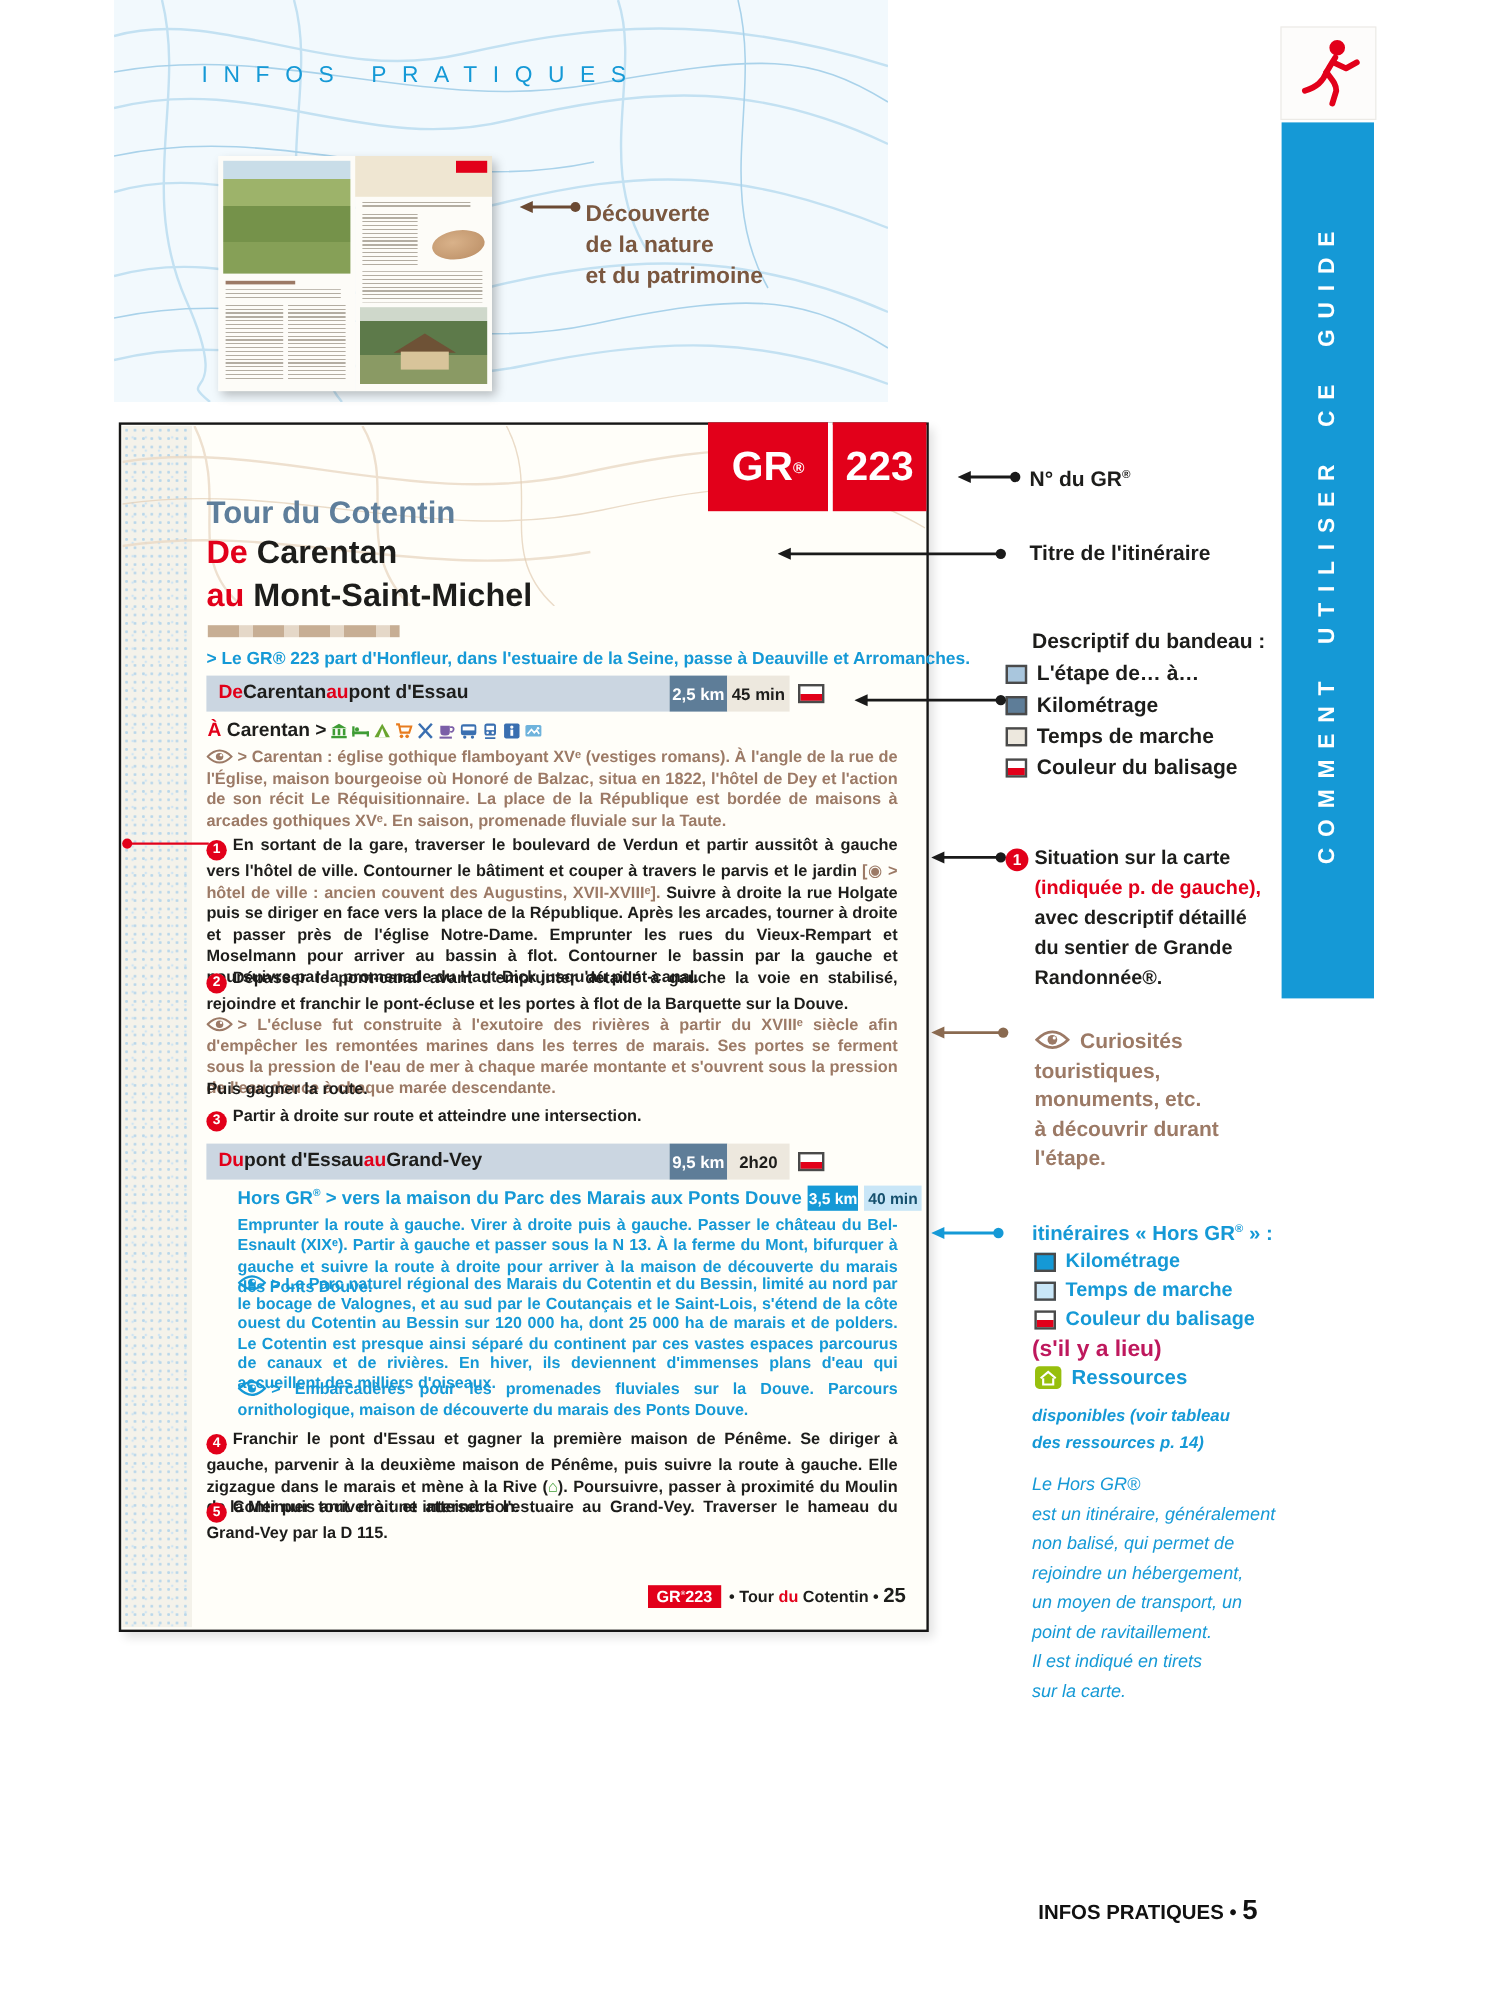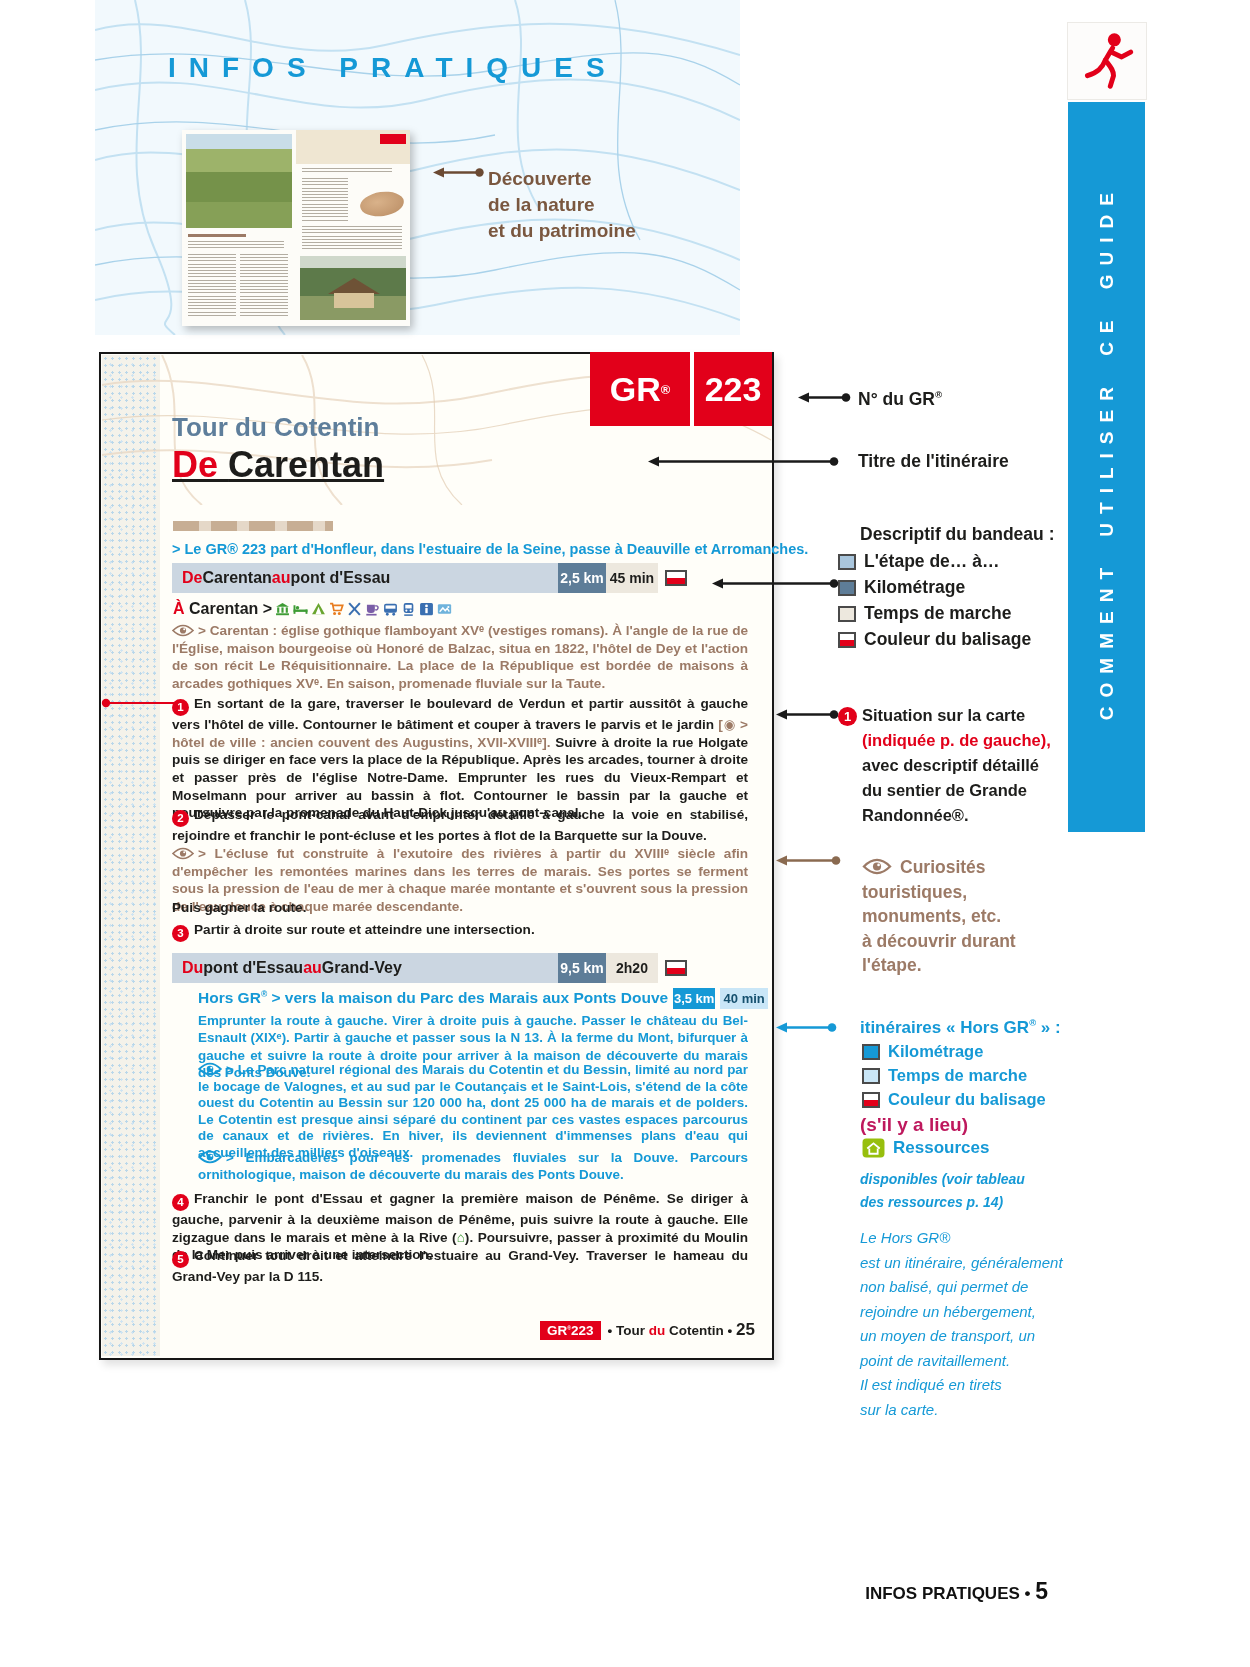--- a/index.html
+++ b/index.html
@@ -7,21 +7,21 @@
     font-family:"Liberation Sans","DejaVu Sans",sans-serif;color:#1d1d1b;overflow:hidden;}
   .abs{position:absolute;}
 
   
   .map-bg{left:95px;top:0;width:645px;height:335px;background:#f2f9fd;}
   .page-strip{left:102px;top:355px;width:58px;height:1001px;background-color:#f4f2ea;
     background-image:radial-gradient(#b9d7ea 1px,transparent 1.3px),radial-gradient(#cfe4f2 1px,transparent 1.3px);
     background-size:7px 7px,11px 11px;background-position:0 0,3px 4px;}
 
   
-  .hdr-title{left:168px;top:52px;font-size:28px;font-weight:bold;letter-spacing:13px;color:#1599d6;white-space:nowrap;}
+  .hdr-title{left:168px;top:52px;font-size:19px;font-weight:normal;letter-spacing:13px;color:#1599d6;white-space:nowrap;}
 
   
   .thumb{left:182px;top:130px;width:228px;height:196px;box-shadow:3px 4px 8px rgba(0,0,0,.25);display:flex;}
   .tpage{width:114px;height:100%;background:#fdfcf8;position:relative;}
   .tphoto{position:absolute;left:4px;top:4px;width:106px;height:94px;
     background:linear-gradient(180deg,#c9dde8 0 16%,#9db36a 16% 40%,#75924a 40% 72%,#86a057 72%);}
   .tl{background:repeating-linear-gradient(#b3ada2 0 1px,transparent 1px 3.2px);}
   .tband{position:absolute;left:0;top:0;width:114px;height:34px;background:#efe6d2;}
   .tbadge{position:absolute;right:4px;top:4px;width:26px;height:10px;background:#e2001a;}
   .tseal{position:absolute;right:6px;top:62px;width:44px;height:24px;border-radius:50%;
@@ -38,21 +38,21 @@
   
   .page-box{left:99px;top:352px;width:675px;height:1008px;border:2.5px solid #161616;box-sizing:border-box;
     background:#fffef9;box-shadow:4px 5px 8px rgba(0,0,0,.12);}
   .gr-badge{left:590px;top:352px;width:182px;height:74px;display:flex;}
   .gr-cell{background:#e2001a;color:#fff;font-weight:bold;font-size:34px;display:flex;align-items:center;justify-content:center;}
   .gr-cell.c1{width:100px;}
   .gr-gap{width:4px;background:#fff;}
   .gr-cell.c2{width:78px;}
 
   .region{left:172px;top:412px;font-size:26px;font-weight:bold;color:#5e7e9b;}
-  .rtitle{font-size:36px;font-weight:bold;color:#1d1d1b;line-height:1;text-decoration:underline;}
+  .rtitle{font-size:27px;font-weight:bold;color:#1d1d1b;line-height:1;}
   .t1{left:172px;top:447px;} .t2{left:172px;top:483px;}
   .dashes{left:173px;top:521px;width:160px;height:10px;
     background:repeating-linear-gradient(90deg,#c7ae94 0 26px,#e5d8c8 26px 38px);}
   .intro{left:172px;top:541px;font-size:14.5px;font-weight:bold;color:#1599d6;white-space:nowrap;}
 
   .banner{width:486px;height:30px;display:flex;font-weight:bold;}
   .b1{left:172px;top:563px;} .b2{left:172px;top:953px;}
   .banner .lbl{width:386px;background:#cbd6e1;font-size:16px;display:flex;align-items:center;padding-left:10px;box-sizing:border-box;}
   .kmbox{width:48px;background:#5e7d98;color:#fff;font-size:14px;display:flex;align-items:center;justify-content:center;}
   .timebox{width:52px;background:#ede8de;color:#1d1d1b;font-size:14px;display:flex;align-items:center;justify-content:center;}
@@ -223,20 +223,21 @@
     <div class="gr-cell c1">
         <span>GR</span>
         <span class="sg-sup2">®</span>
       </div>
     <div class="gr-gap"></div>
     <div class="gr-cell c2">223</div>
   </div>
 
   <div class="abs region">Tour du Cotentin</div>
   <div class="abs rtitle t1"><span class="sg-red">De </span><span>Carentan</span></div>
+  <div class="abs rtitle t2"><span class="sg-red">au </span><span>Mont-Saint-Michel</span></div>
   <div class="abs dashes"></div>
   <div class="abs intro">&gt; Le GR® 223 part d'Honfleur, dans l'estuaire de la Seine, passe à Deauville et Arromanches.</div>
 
   <div class="abs banner b1">
     <div class="lbl">
         <span class="sg-red">De </span>
         <span>Carentan </span>
         <span class="sg-red">au </span>
         <span>pont d'Essau</span>
       </div>

